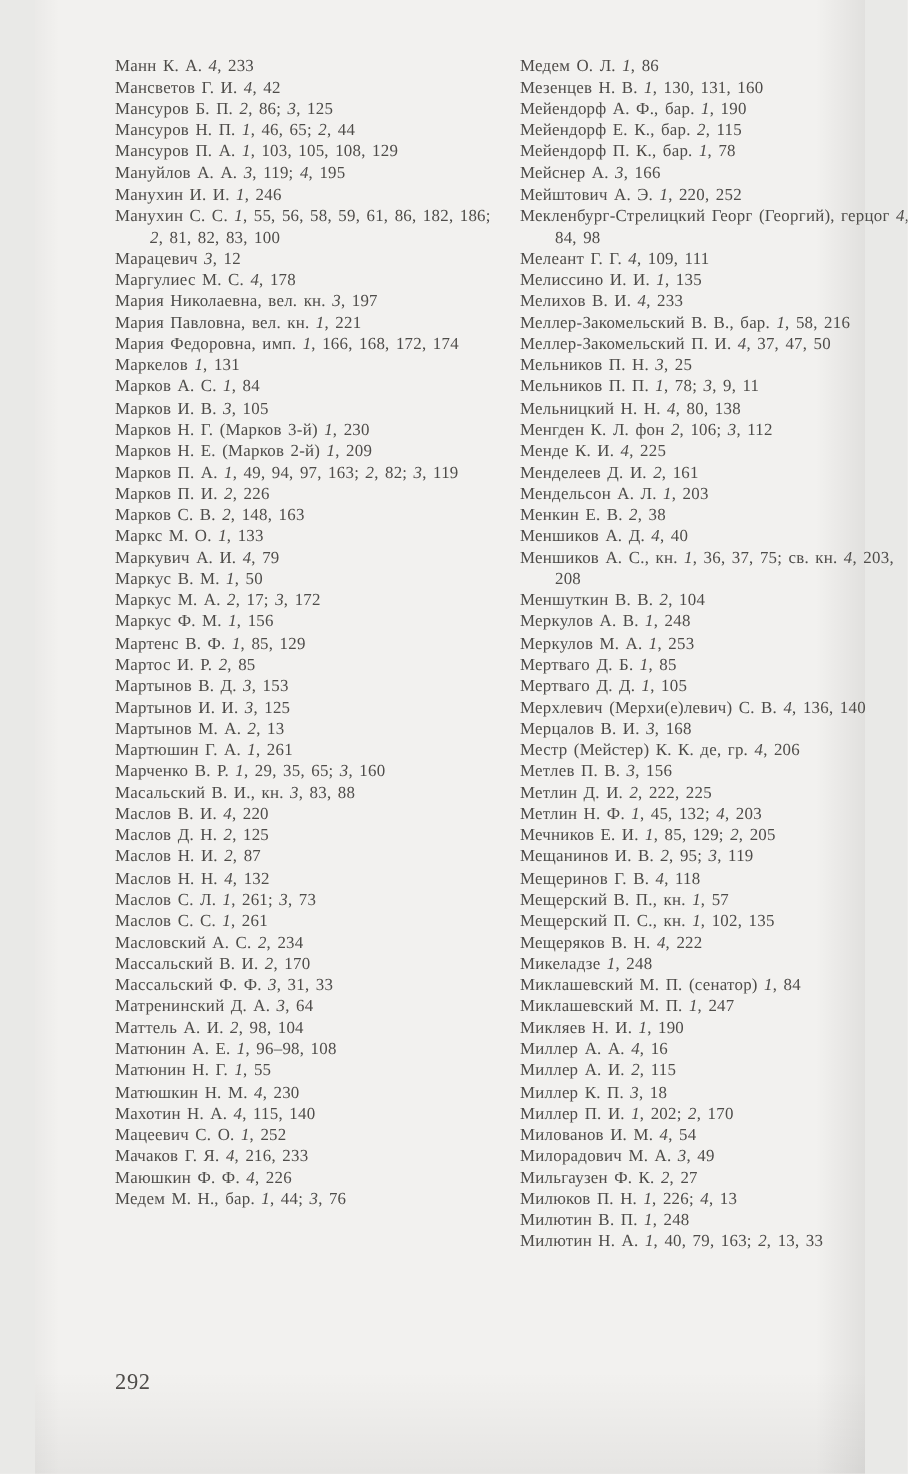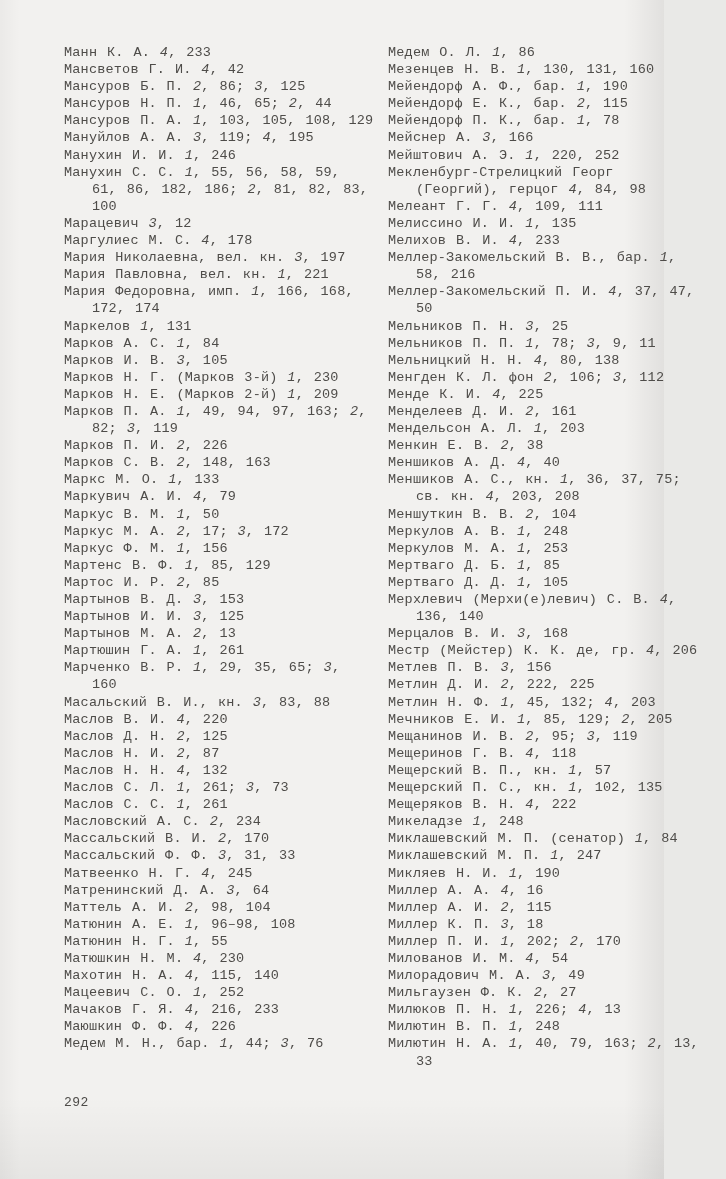--- a/index.html
+++ b/index.html
@@ -14,22 +14,23 @@
   }
   .scan-page {
     position: relative;
     width: 664px;
     height: 1179px;
     box-sizing: border-box;
     background:
       linear-gradient(to bottom, rgba(0,0,0,0) 93%, rgba(0,0,0,0.05) 100%),
       linear-gradient(to right, rgba(0,0,0,0.03) 0%, rgba(0,0,0,0) 3%, rgba(0,0,0,0) 94%, rgba(0,0,0,0.07) 100%),
       var(--paper, #f2f1ef);
-    font-family: Liberation Mono, monospace;
+    font-family: Liberation Serif, serif;
     color: var(--ink, #4e4c49);
+    margin-left: 28px;
   }
   .index-col {
     position: absolute;
     top: 44px;
     font-size: 13.5px;
     line-height: 17.1px;
     letter-spacing: 0.2px;
     word-spacing: 1.5px;
     text-align: left;
   }
@@ -37,21 +38,21 @@
   .index-col.right { left: 388px; width: 314px; }
   .entry {
     padding-left: 28px;
     text-indent: -28px;
   }
   .entry i { font-style: italic; }
   .page-number {
     position: absolute;
     left: 64px;
     top: 1095px;
-    font-size: 13px;
+    font-size: 18px;
     letter-spacing: 0.5px;
   }
 </style>
 </head>
 <body>
 
 <div class="scan-page">
   <div class="index-col left">
       <div class="entry">Манн К. А. <i>4</i>, 233</div>
       <div class="entry">Мансветов Г. И. <i>4</i>, 42</div>
@@ -89,21 +90,20 @@
       <div class="entry">Масальский В. И., кн. <i>3</i>, 83, 88</div>
       <div class="entry">Маслов В. И. <i>4</i>, 220</div>
       <div class="entry">Маслов Д. Н. <i>2</i>, 125</div>
       <div class="entry">Маслов Н. И. <i>2</i>, 87</div>
       <div class="entry">Маслов Н. Н. <i>4</i>, 132</div>
       <div class="entry">Маслов С. Л. <i>1</i>, 261; <i>3</i>, 73</div>
       <div class="entry">Маслов С. С. <i>1</i>, 261</div>
       <div class="entry">Масловский А. С. <i>2</i>, 234</div>
       <div class="entry">Массальский В. И. <i>2</i>, 170</div>
       <div class="entry">Массальский Ф. Ф. <i>3</i>, 31, 33</div>
-      <div class="entry">Матвеенко Н. Г. <i>4</i>, 245</div>
       <div class="entry">Матренинский Д. А. <i>3</i>, 64</div>
       <div class="entry">Маттель А. И. <i>2</i>, 98, 104</div>
       <div class="entry">Матюнин А. Е. <i>1</i>, 96–98, 108</div>
       <div class="entry">Матюнин Н. Г. <i>1</i>, 55</div>
       <div class="entry">Матюшкин Н. М. <i>4</i>, 230</div>
       <div class="entry">Махотин Н. А. <i>4</i>, 115, 140</div>
       <div class="entry">Мацеевич С. О. <i>1</i>, 252</div>
       <div class="entry">Мачаков Г. Я. <i>4</i>, 216, 233</div>
       <div class="entry">Маюшкин Ф. Ф. <i>4</i>, 226</div>
       <div class="entry">Медем М. Н., бар. <i>1</i>, 44; <i>3</i>, 76</div>

